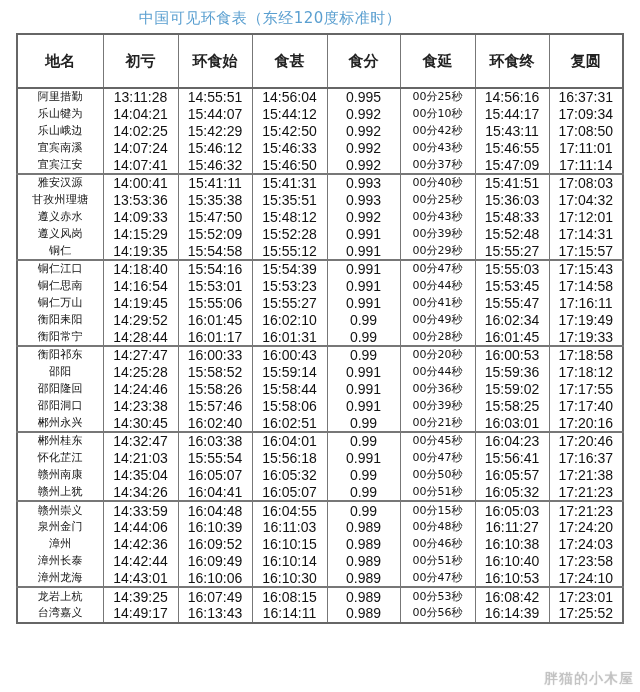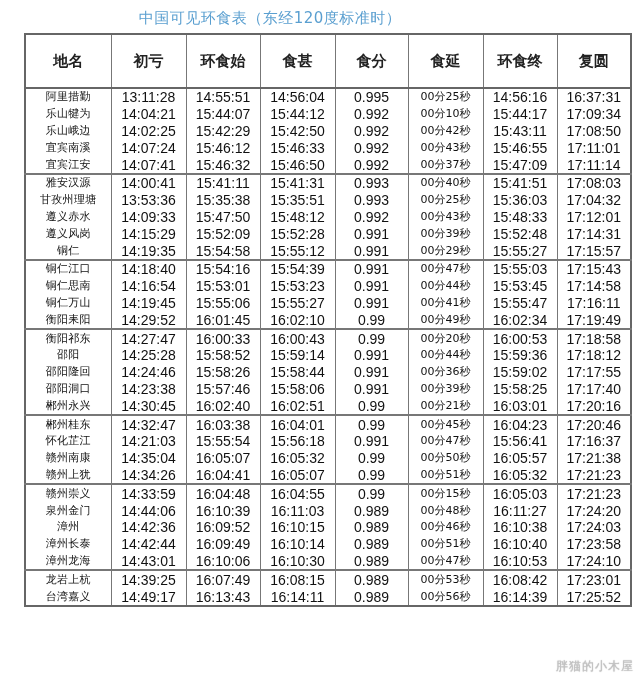--- a/index.html
+++ b/index.html
@@ -6,21 +6,21 @@
   body {
     width: 640px; height: 692px; background: #ffffff; position: relative; overflow: hidden;
     font-family: "Liberation Sans", "DejaVu Sans", sans-serif; color: #111;
   }
   .title {
     position: absolute; left: 0; top: 9px; width: 540px; text-align: center;
     font-size: 15px; color: #5a9fd0; letter-spacing: 0.5px;
     font-family: "DejaVu Sans", sans-serif;
   }
   table.eclipse {
-    position: absolute; left: 24px; top: 33px;
+    position: absolute; left: 16px; top: 33px;
     width: 606px; border-collapse: collapse; table-layout: fixed;
     border: 2px solid #666;
   }
   table.eclipse col.c0 { width: 86px; }
   table.eclipse col.c1 { width: 75px; }
   table.eclipse col.c2 { width: 74px; }
   table.eclipse col.c3 { width: 75px; }
   table.eclipse col.c4 { width: 73px; }
   table.eclipse col.c5 { width: 75px; }
   table.eclipse col.c6 { width: 74px; }
@@ -32,22 +32,22 @@
   }
   td {
     height: 16.8px; padding: 0; font-size: 14px; line-height: 16px; text-align: center;
     border-left: 1.5px solid #777; border-right: 1.5px solid #777;
     white-space: nowrap; overflow: hidden;
   }
   td.name { font-family: "DejaVu Sans", sans-serif; font-size: 11px; letter-spacing: 0.3px; }
   td.dur { font-family: "DejaVu Sans", sans-serif; font-size: 11px; }
   tr.group-start td { border-top: 2px solid #777; margin-top: 36px; }
   .watermark {
-    position: absolute; right: 6px; bottom: 17px;
-    font-size: 12px; color: rgba(200,200,200,0.85);
+    position: absolute; right: 6px; bottom: 4px;
+    font-size: 14px; color: rgba(200,200,200,0.85);
     font-family: Liberation Mono, monospace; letter-spacing: 1px;
     text-shadow: 0 0 1px #999;
   }
 </style>
 </head>
 <body>
 
 <div class="title">中国可见环食表（东经120度标准时）</div>
 
 <table class="eclipse">
@@ -207,20 +207,30 @@
       <tr>
         <td class="name">衡阳耒阳</td>
         <td>14:29:52</td>
         <td>16:01:45</td>
         <td>16:02:10</td>
         <td>0.99</td>
         <td class="dur">00分49秒</td>
         <td>16:02:34</td>
         <td>17:19:49</td>
       </tr>
+      <tr>
+        <td class="name">衡阳常宁</td>
+        <td>14:28:44</td>
+        <td>16:01:17</td>
+        <td>16:01:31</td>
+        <td>0.99</td>
+        <td class="dur">00分28秒</td>
+        <td>16:01:45</td>
+        <td>17:19:33</td>
+      </tr>
       <tr class="group-start">
         <td class="name">衡阳祁东</td>
         <td>14:27:47</td>
         <td>16:00:33</td>
         <td>16:00:43</td>
         <td>0.99</td>
         <td class="dur">00分20秒</td>
         <td>16:00:53</td>
         <td>17:18:58</td>
       </tr>

